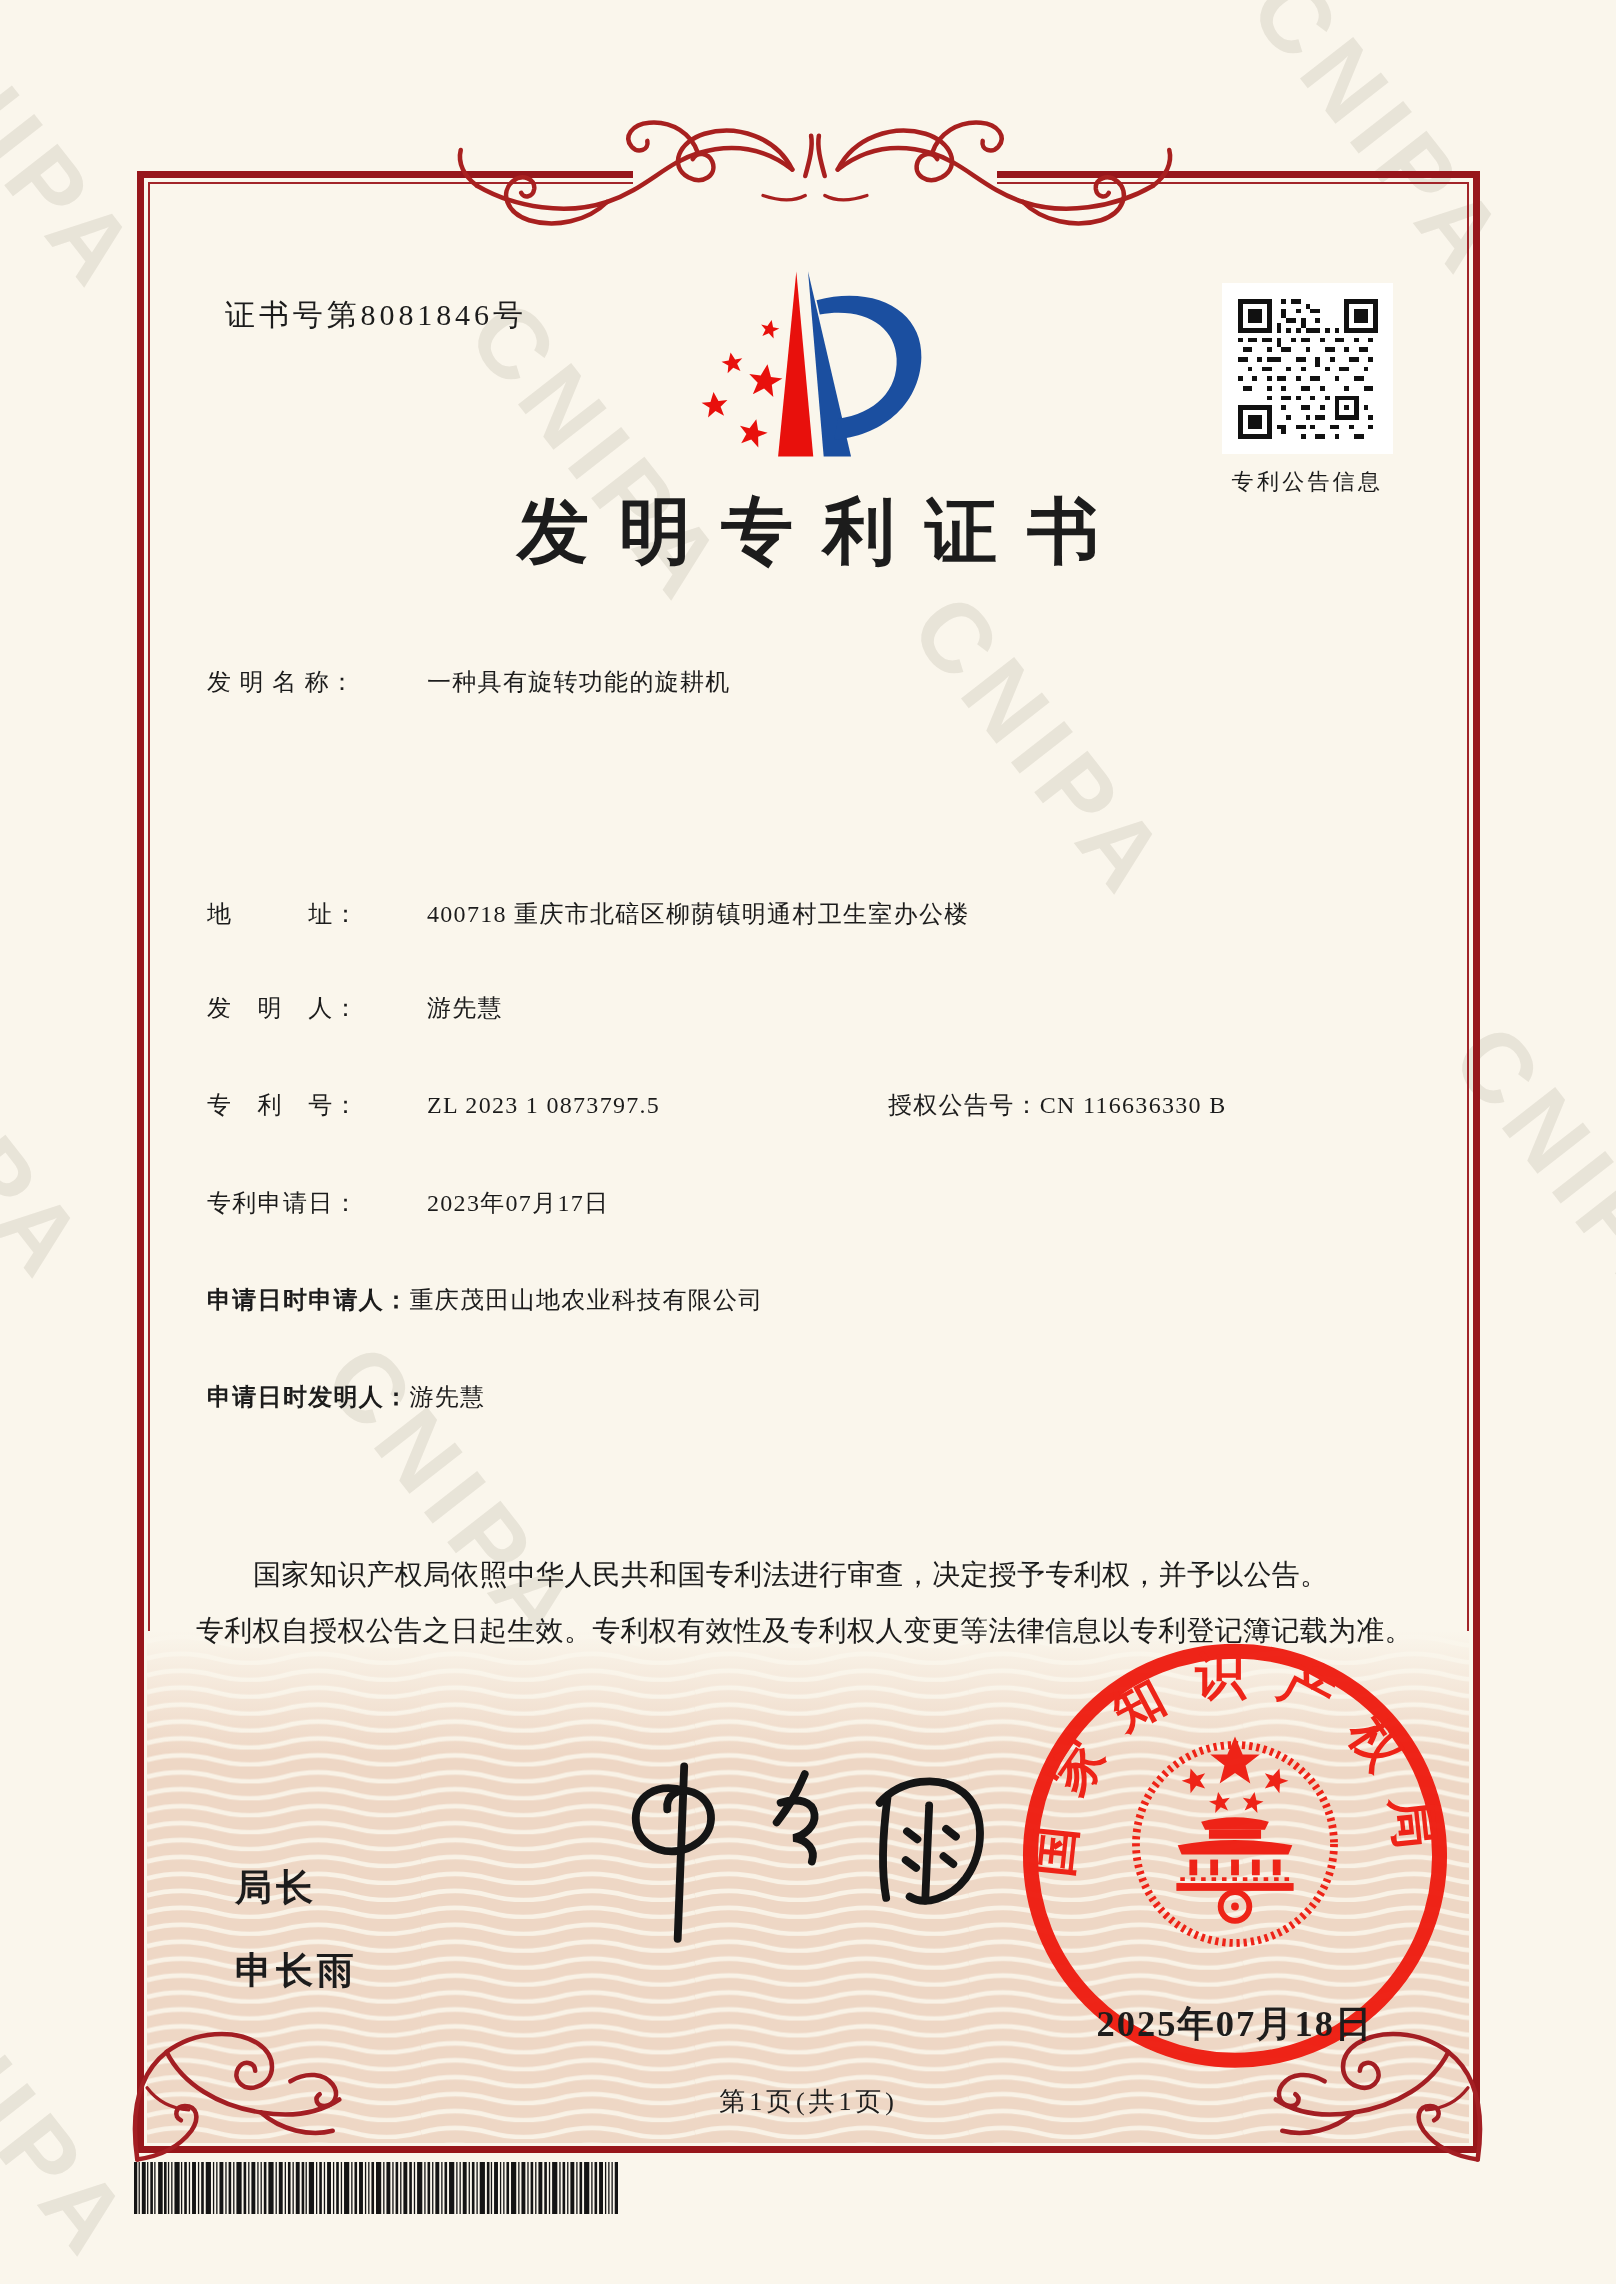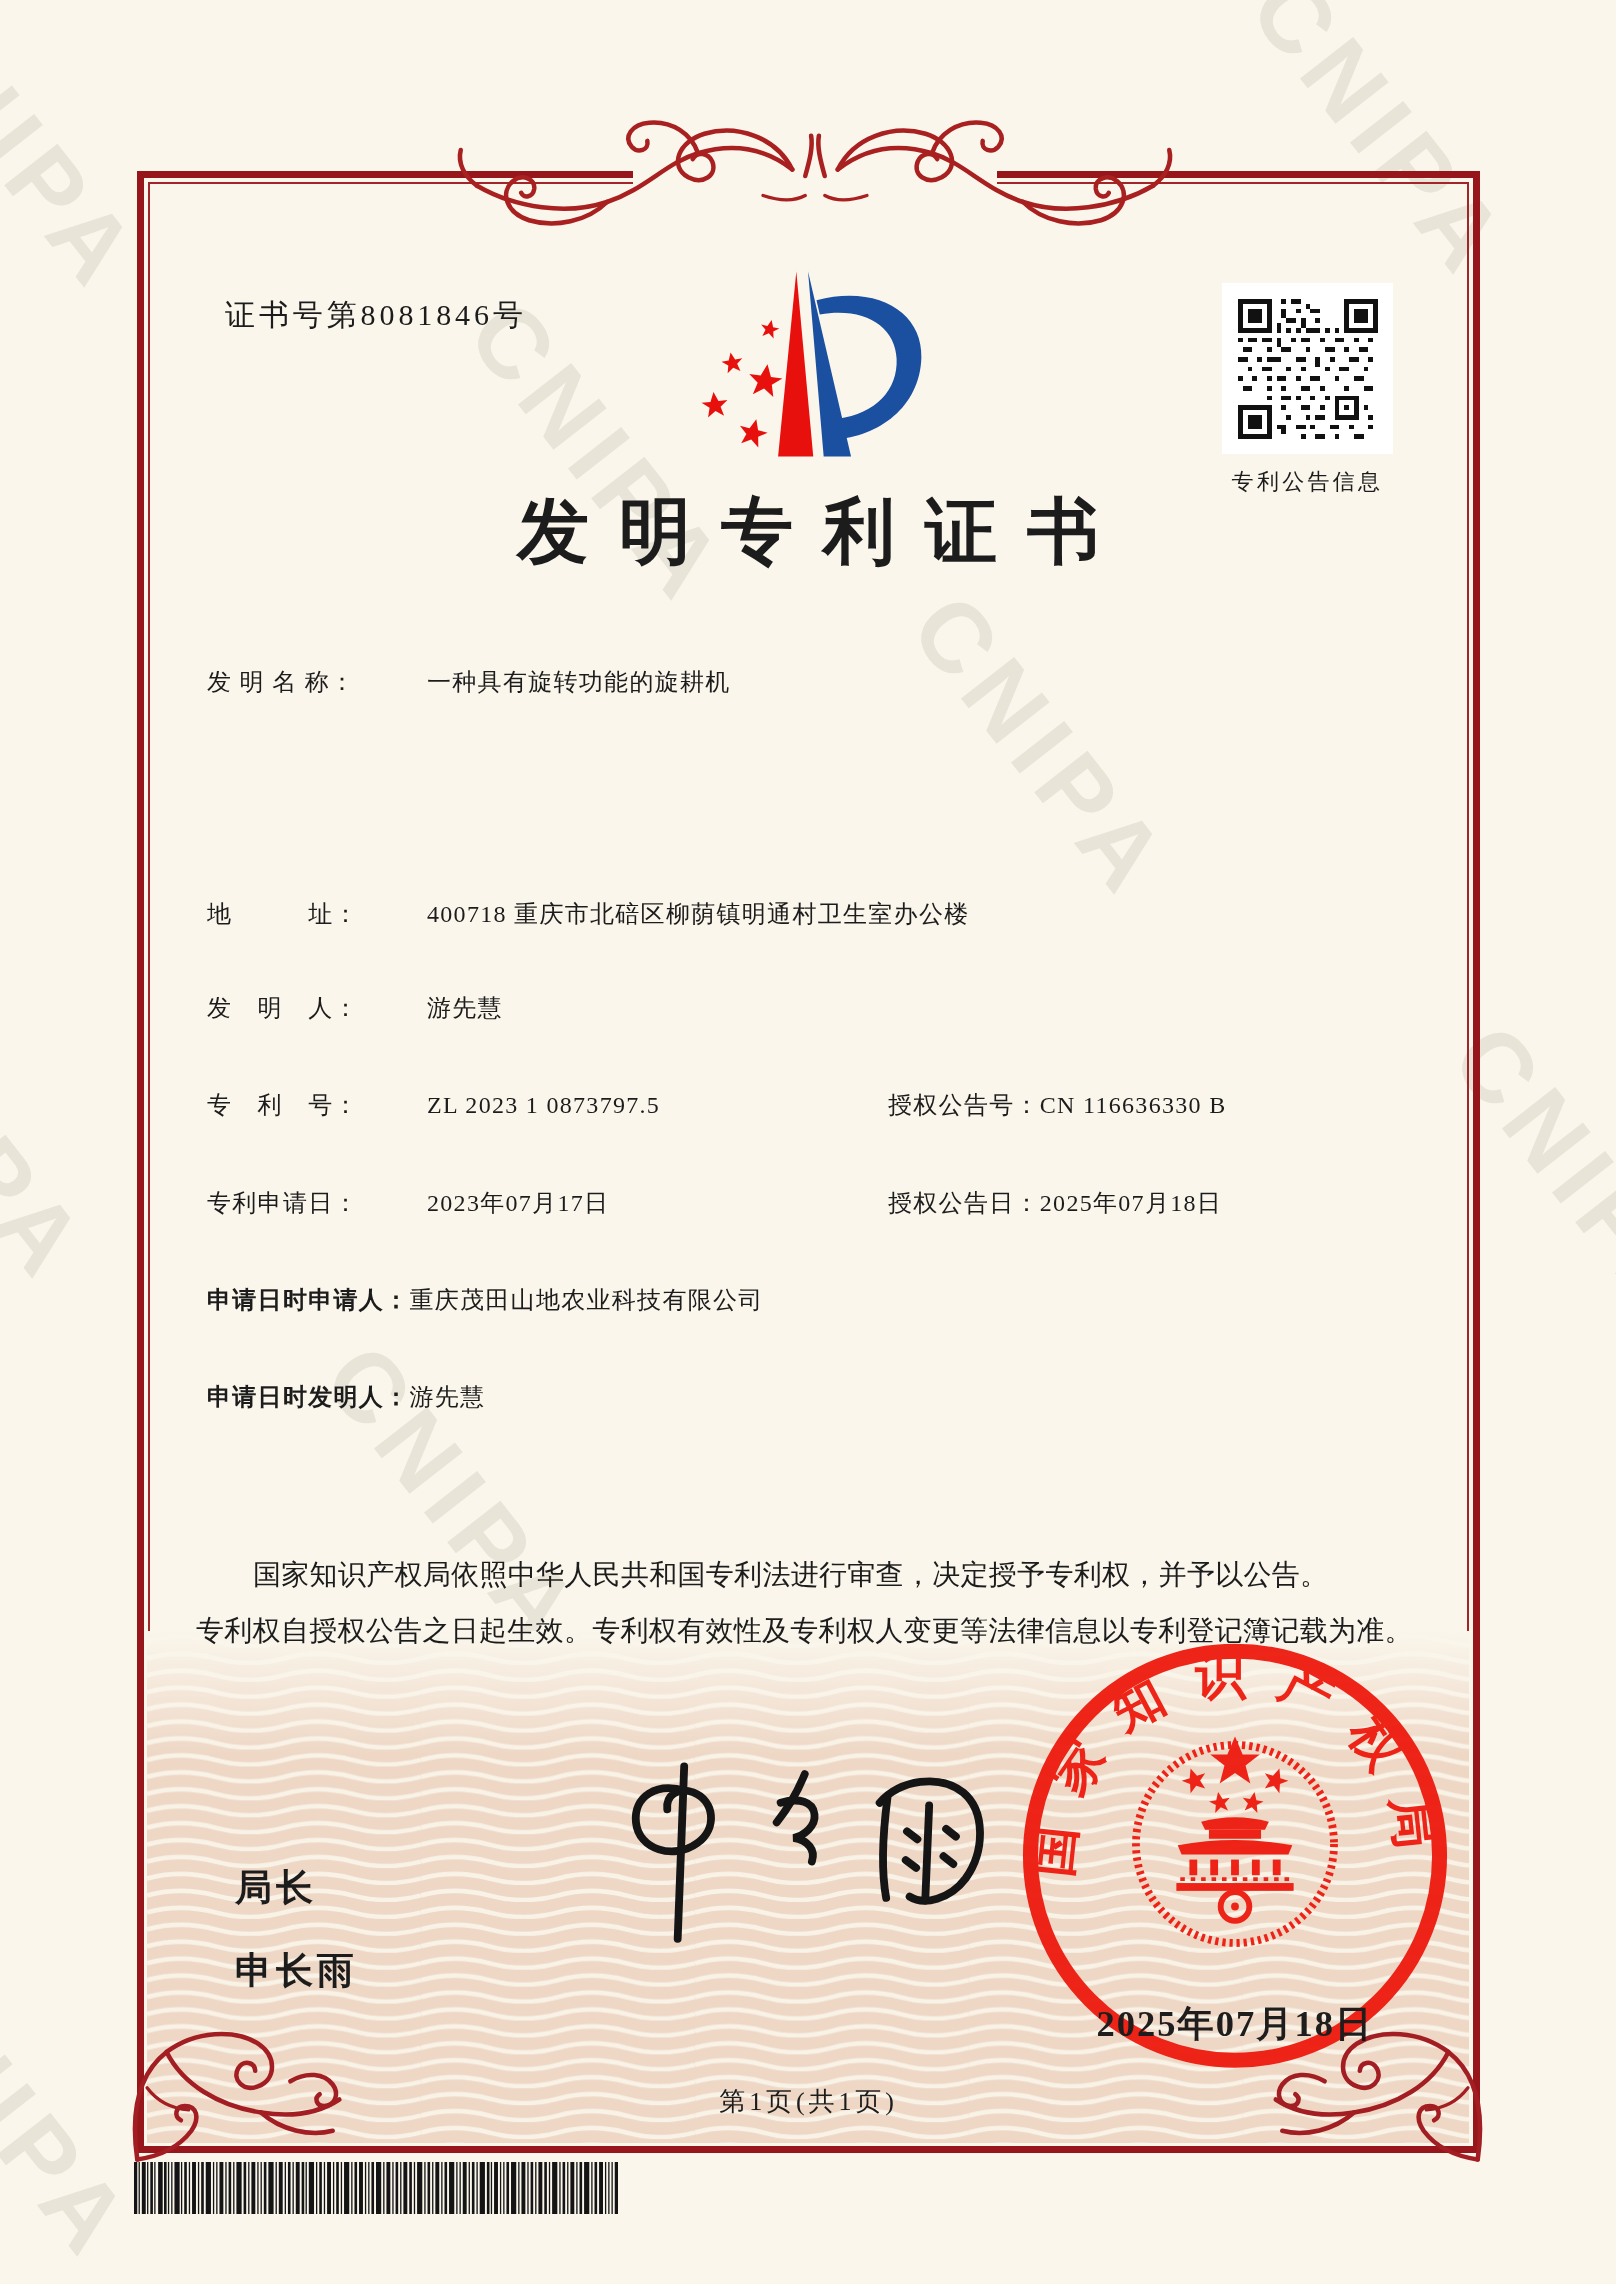--- a/index.html
+++ b/index.html
@@ -172,21 +172,20 @@
   </div>
   <div class="row" style="top:992px">
     <span class="lbl">发　明　人：</span><span class="val">游先慧</span>
   </div>
   <div class="row" style="top:1089px">
     <span class="lbl">专　利　号：</span><span class="val">ZL 2023 1 0873797.5</span>
     <span class="col2"><span class="lbl2">授权公告号：</span><span>CN 116636330 B</span></span>
   </div>
   <div class="row" style="top:1187px">
     <span class="lbl">专利申请日：</span><span class="val">2023年07月17日</span>
-    <span class="col2"><span class="lbl2">授权公告日：</span><span>2025年07月18日</span></span>
   </div>
   <div class="row wide" style="top:1284px">
     <span class="lbl">申请日时申请人：</span><span class="val">重庆茂田山地农业科技有限公司</span>
   </div>
   <div class="row wide" style="top:1381px">
     <span class="lbl">申请日时发明人：</span><span class="val">游先慧</span>
   </div>
 
   <div class="para">
     <div class="pline1">国家知识产权局依照中华人民共和国专利法进行审查，决定授予专利权，并予以公告。</div>

